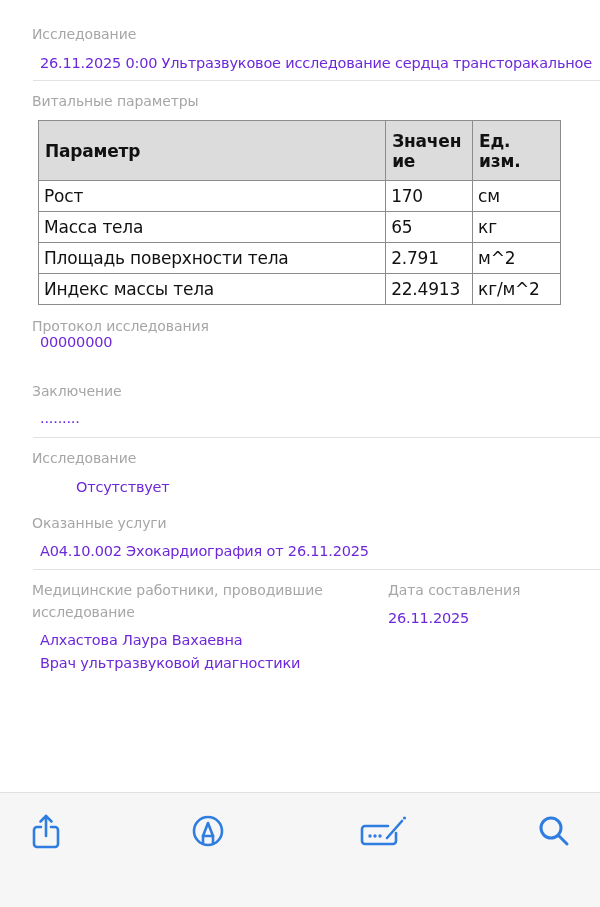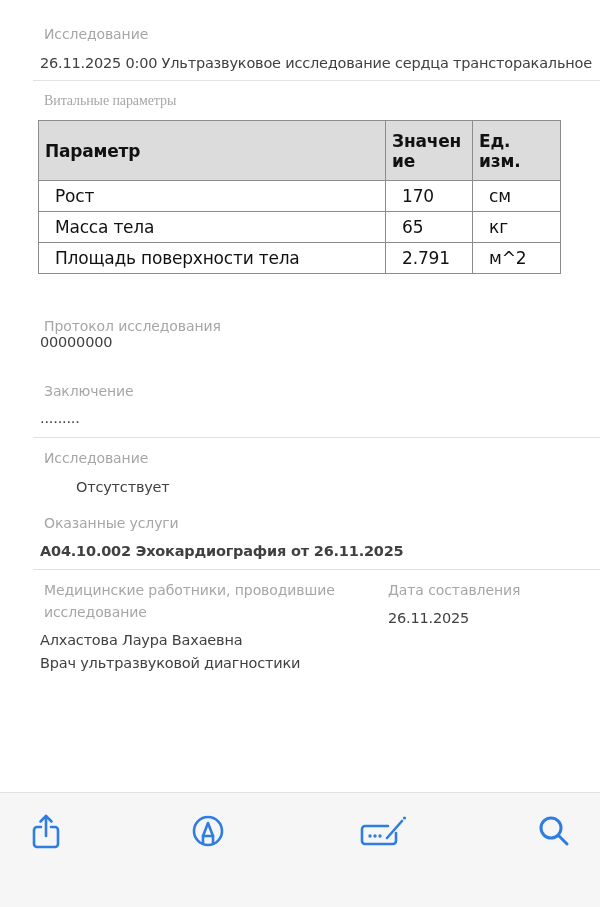--- a/index.html
+++ b/index.html
@@ -5,43 +5,43 @@
     * { box-sizing: border-box; margin: 0; padding: 0; }
     html, body {
       width: 600px; height: 907px; overflow: hidden;
       background: #ffffff;
       font-family: "DejaVu Sans", "Liberation Sans", sans-serif;
       color: #111111;
     }
     .page { position: relative; width: 600px; height: 907px; }
     .content { position: absolute; left: 0; top: 0; width: 600px; height: 792px; background: #fff; }
     .label {
-      position: absolute; left: 44px;
+      position: absolute; left: 32px;
       font-size: 14px; color: #a6a6a6; letter-spacing: -0.1px;
       white-space: nowrap;
     }
     .value {
       position: absolute; left: 40px;
-      font-size: 14.5px; color: #404040; letter-spacing: -0.2px;
+      font-size: 14.5px; color: #6d28d9; letter-spacing: -0.2px;
       white-space: nowrap;
     }
     .divider { position: absolute; left: 33px; right: 0; height: 1px; background: #e2e2e2; }
 
     table.vitals {
       position: absolute; left: 38px; top: 120px; width: 523px;
       border-collapse: collapse; font-size: 17px; letter-spacing: -0.2px;
     }
     table.vitals th, table.vitals td {
       border: 1.5px solid #8c8c8c; text-align: left; vertical-align: middle;
     }
     table.vitals th {
       background: #dcdcdc; font-weight: bold; height: 60px;
       padding: 0 6px; line-height: 20px;
     }
-    table.vitals td { height: 31px; padding: 0 16px; }
+    table.vitals td { height: 31px; padding: 0 5px; }
     .col1 { width: 348px; }
     .col2 { width: 87px; }
     .col3 { width: 88px; }
 
     .toolbar {
       position: absolute; left: 0; top: 792px; width: 600px; height: 115px;
       background: #f6f6f6; border-top: 1px solid #e0e0e0;
     }
     .tb-btn {
       position: absolute; top: 18px; width: 40px; height: 40px;
@@ -52,21 +52,21 @@
 </head>
 <body>
 
 <div class="page">
   <div class="content">
 
     <div class="label" style="top:26px;">Исследование</div>
     <div class="value" style="top:55px;">26.11.2025  0:00  Ультразвуковое исследование сердца трансторакальное</div>
     <div class="divider" style="top:80px;"></div>
 
-    <div class="label" style="top:93px;font-family:Liberation Serif, serif;">Витальные параметры</div>
+    <div class="label" style="top:93px;">Витальные параметры</div>
 
     <table class="vitals">
       <thead>
         <tr>
           <th class="col1">Параметр</th>
           <th class="col2" style="word-break:break-all;"><span>Значение</span></th>
           <th class="col3">Ед. изм.</th>
         </tr>
       </thead>
       <tbody>
@@ -78,35 +78,40 @@
         <tr>
           <td>Масса тела</td>
           <td>65</td>
           <td>кг</td>
         </tr>
         <tr>
           <td>Площадь поверхности тела</td>
           <td>2.791</td>
           <td>м^2</td>
         </tr>
+        <tr>
+          <td>Индекс массы тела</td>
+          <td>22.4913</td>
+          <td>кг/м^2</td>
+        </tr>
       </tbody>
     </table>
 
     <div class="label" style="top:318px;">Протокол исследования</div>
     <div class="value" style="top:334px;">00000000</div>
 
     <div class="label" style="top:383px;">Заключение</div>
     <div class="value" style="top:410px;">.........</div>
     <div class="divider" style="top:437px;"></div>
 
     <div class="label" style="top:450px;">Исследование</div>
     <div class="value" style="top:479px;margin-left:36px;">Отсутствует</div>
 
     <div class="label" style="top:515px;">Оказанные услуги</div>
-    <div class="value" style="top:543px;font-weight:bold;">A04.10.002  Эхокардиография от 26.11.2025</div>
+    <div class="value" style="top:543px;">A04.10.002  Эхокардиография от 26.11.2025</div>
     <div class="divider" style="top:569px;"></div>
 
     <div class="label" style="top:582px;">Медицинские работники, проводившие</div>
     <div class="label" style="top:604px;">исследование</div>
     <div class="value" style="top:632px;">Алхастова Лаура Вахаевна</div>
     <div class="value" style="top:655px;">Врач ультразвуковой диагностики</div>
 
     <div class="label" style="top:582px; left:388px;">Дата составления</div>
     <div class="value" style="top:610px; left:388px;">26.11.2025</div>
   </div>

